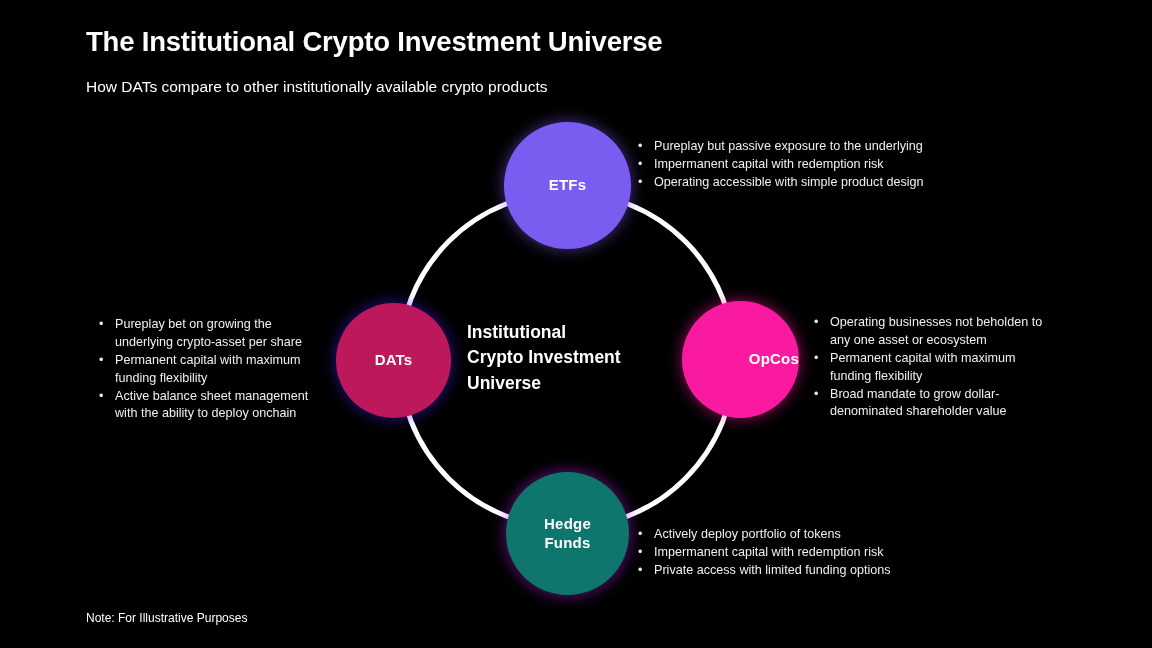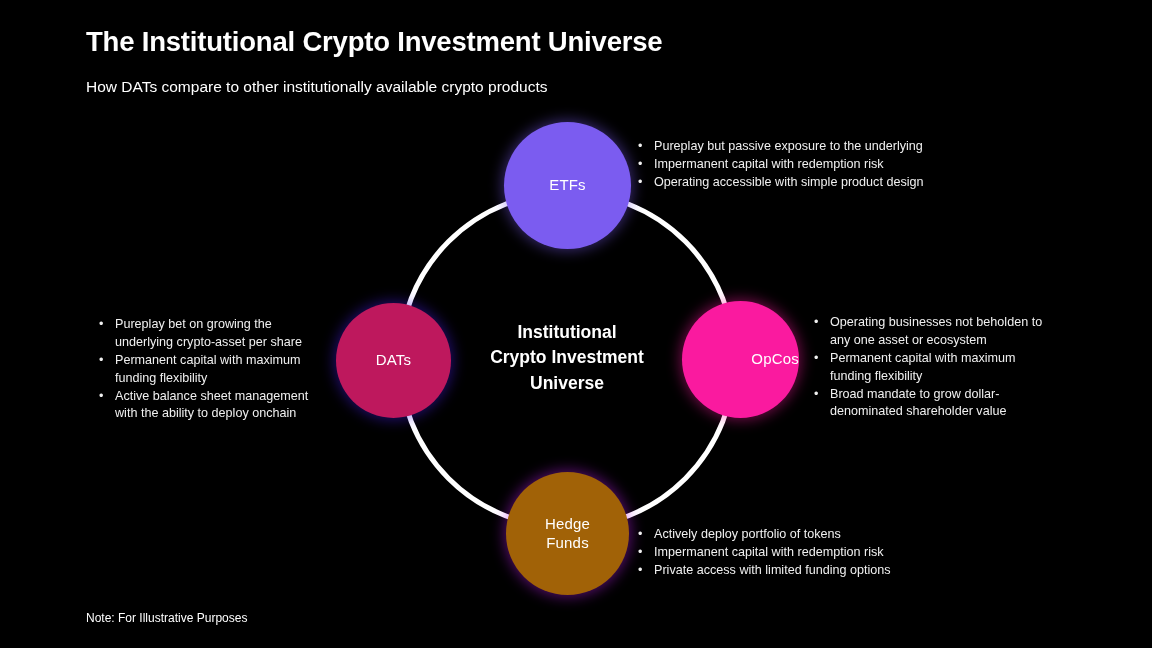--- a/index.html
+++ b/index.html
@@ -81,21 +81,21 @@
   }
 
   .node {
     position: absolute;
     border-radius: 50%;
     display: flex;
     align-items: center;
     justify-content: center;
     text-align: center;
     color: #ffffff;
-    font-weight: normal;
+    font-weight: bold;
     font-size: 15px;
     line-height: 1.25;
     letter-spacing: 0.2px;
   }
   #node-etfs {
     left: 504px; top: 122px;
     width: 127px; height: 127px;
     background: #7b5cf0;
     box-shadow: 0 0 14px 2px rgba(123,92,240,0.45);
   }
@@ -117,21 +117,21 @@
     background: #bd20ee;
     box-shadow: 0 0 14px 2px rgba(189,32,238,0.45);
   }
   .node-label { white-space: pre-line; }
 
   #center-label {
     position: absolute;
     left: 467px;
     top: 320px;
     width: 200px;
-    text-align: center;
+    text-align: left;
     color: #ffffff;
     font-size: 17.5px;
     font-weight: bold;
     line-height: 1.45;
     white-space: pre-line;
   }
 
   
   .bullets {
     position: absolute;
@@ -182,21 +182,21 @@
 
     <div class="node" id="node-etfs" style="background: rgb(123, 92, 240);">
       <span class="node-label">ETFs</span>
     </div>
     <div class="node" id="node-dats" style="background: #be185d;">
       <span class="node-label">DATs</span>
     </div>
     <div class="node" id="node-opcos" style="background: rgb(250, 26, 159); justify-content: flex-end;">
       <span class="node-label">OpCos</span>
     </div>
-    <div class="node" id="node-hedge" style="background: #a16207;">
+    <div class="node" id="node-hedge" style="background: #0f766e;">
       <span class="node-label">Hedge
 Funds</span>
     </div>
 
     <div id="center-label">Institutional
 Crypto Investment
 Universe</div>
 
     <div class="bullets" id="bullets-etfs">
         <div class="bullet-row">

